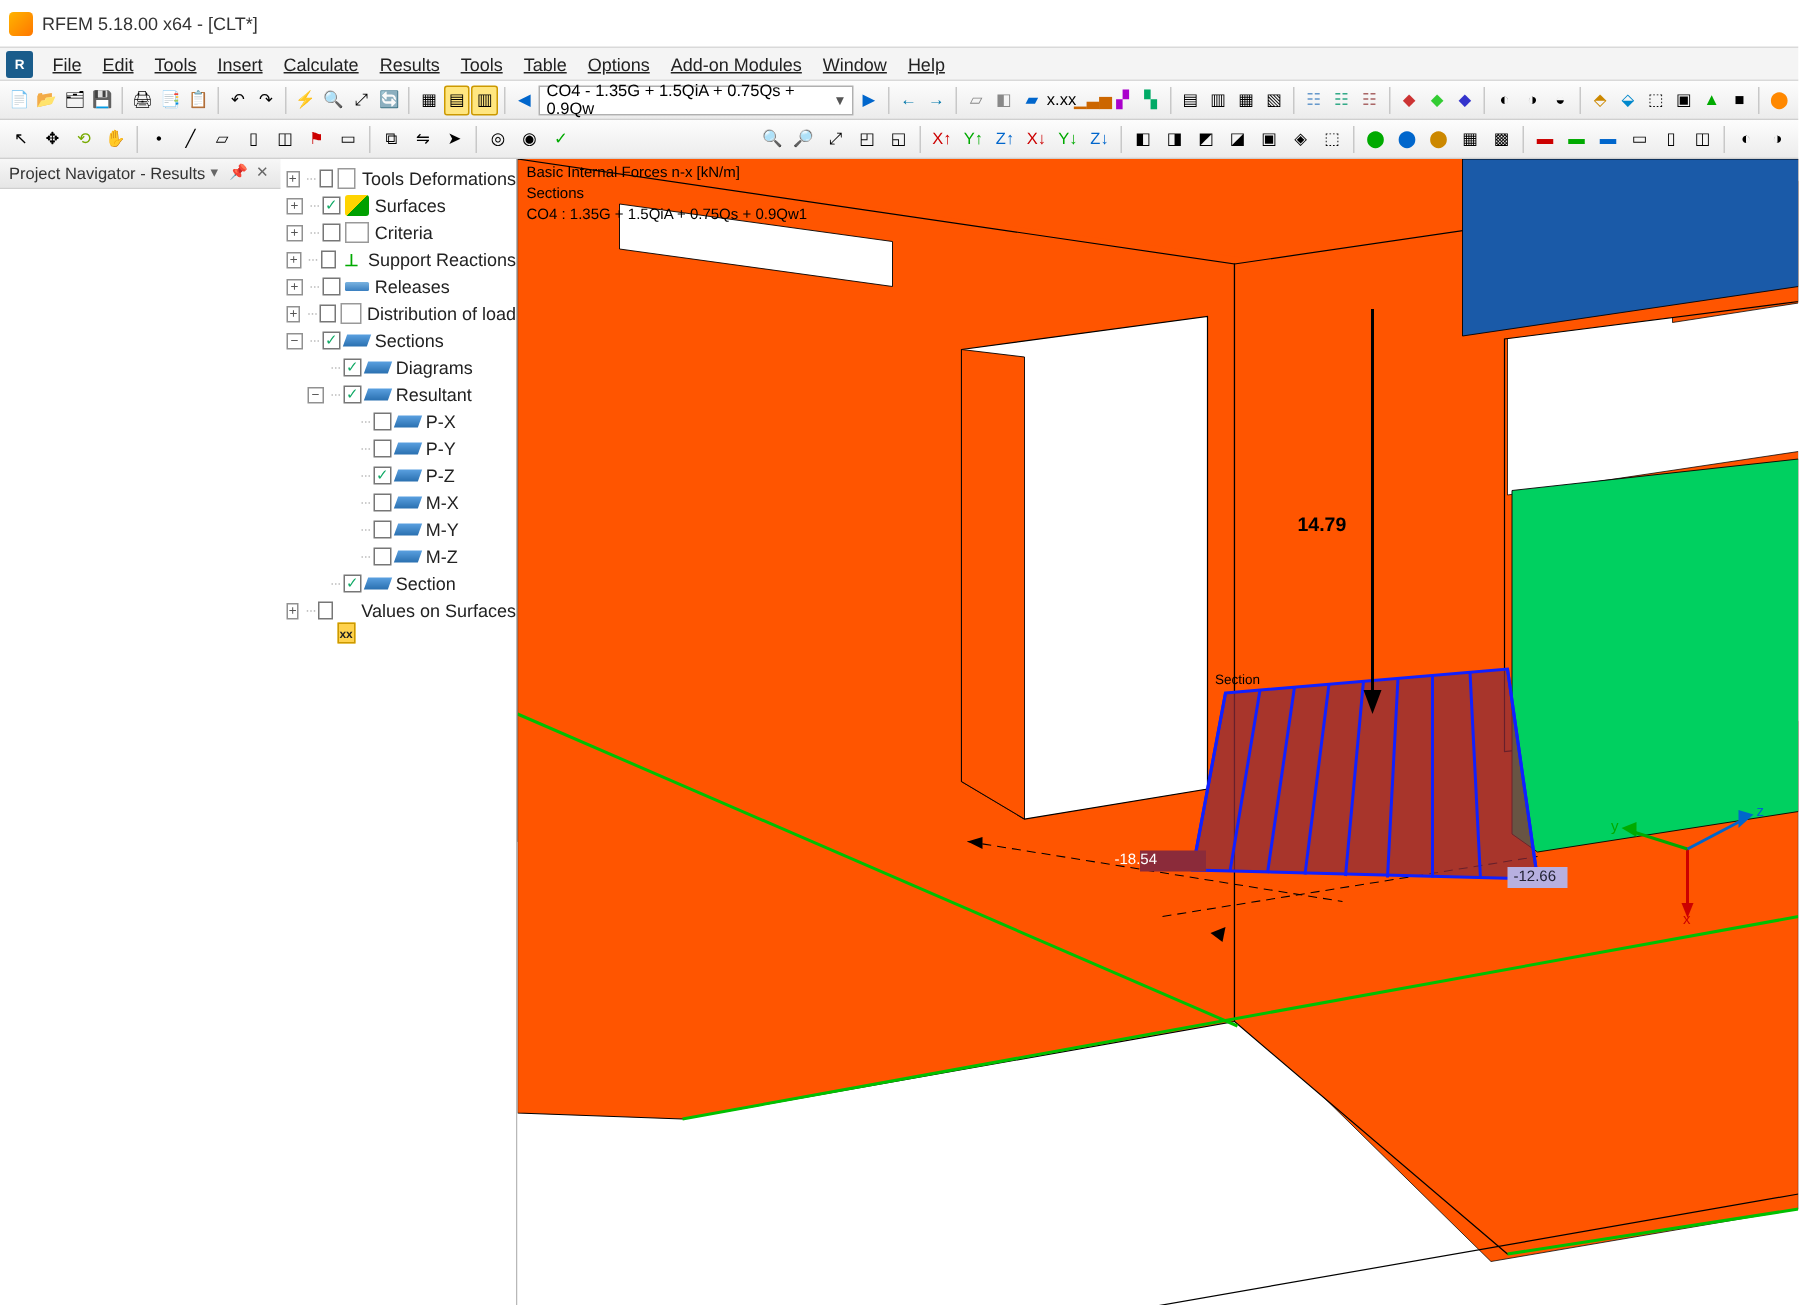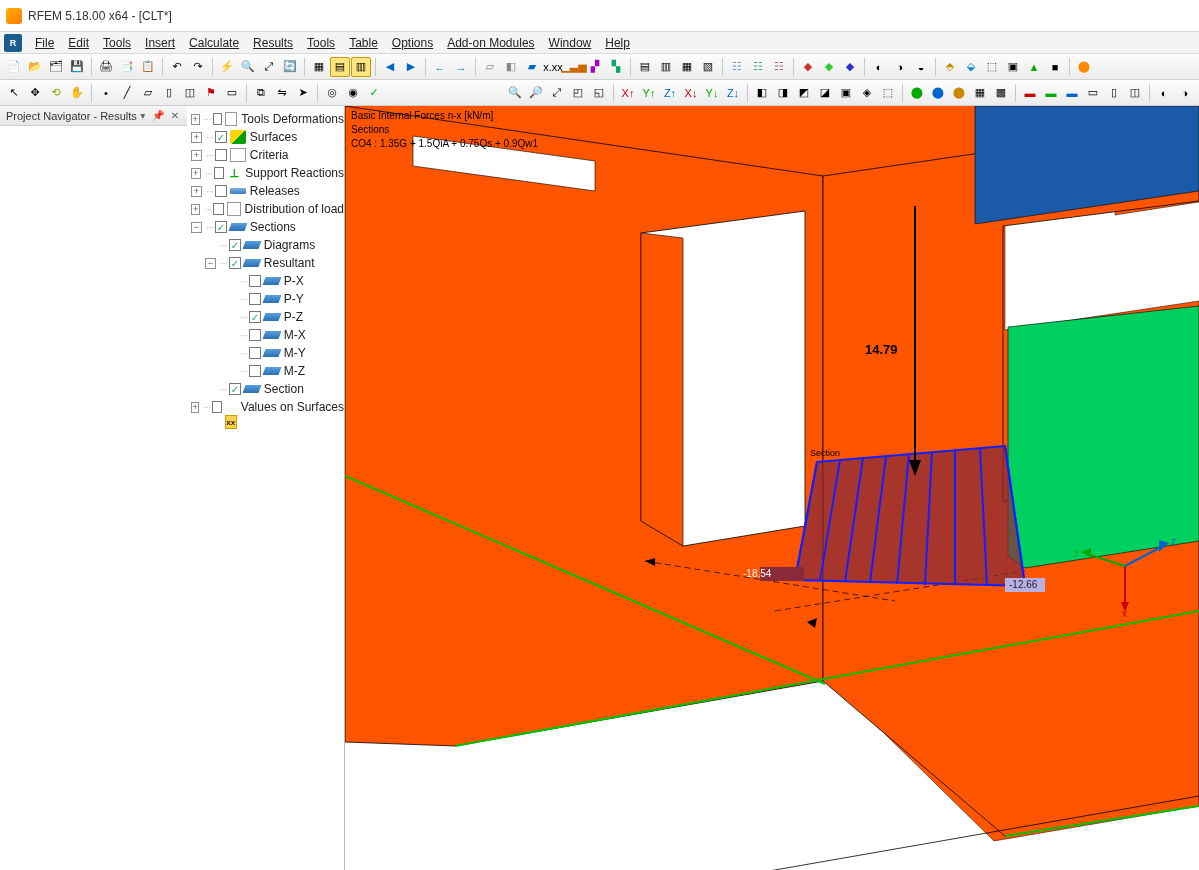--- a/index.html
+++ b/index.html
@@ -98,20 +98,24 @@
   <div class="tbtn" style="color:#d90">⚡</div>
   <div class="tbtn">🔍</div>
   <div class="tbtn">⤢</div>
   <div class="tbtn">🔄</div>
   <div class="tsep"></div>
   <div class="tbtn">▦</div>
   <div class="tbtn" style="background:#ffe680;border-color:#cc9900">▤</div>
   <div class="tbtn" style="background:#ffe680;border-color:#cc9900">▥</div>
   <div class="tsep"></div>
   <div class="tbtn" style="color:#06c">◀</div>
+  <div class="tcombo">
+    <span>CO4 - 1.35G + 1.5QiA + 0.75Qs + 0.9Qw</span>
+    <span class="arr">▼</span>
+  </div>
   <div class="tbtn" style="color:#06c">▶</div>
   <div class="tsep"></div>
   <div class="tbtn" style="color:#07a">←</div>
   <div class="tbtn" style="color:#07a">→</div>
   <div class="tsep"></div>
   <div class="tbtn" style="color:#888">▱</div>
   <div class="tbtn" style="color:#888">◧</div>
   <div class="tbtn" style="color:#06c">▰</div>
   <div class="tbtn">x.xx</div>
   <div class="tbtn" style="color:#c60">▁▃▅</div>

